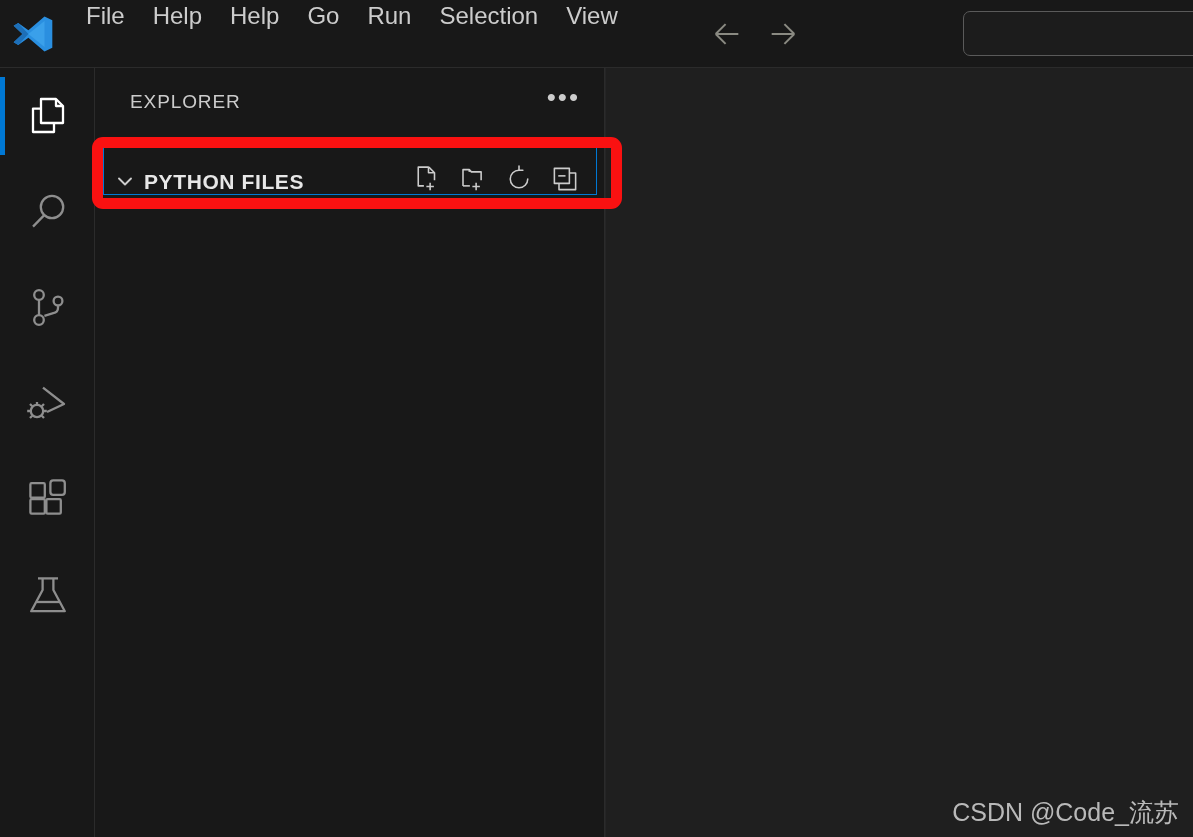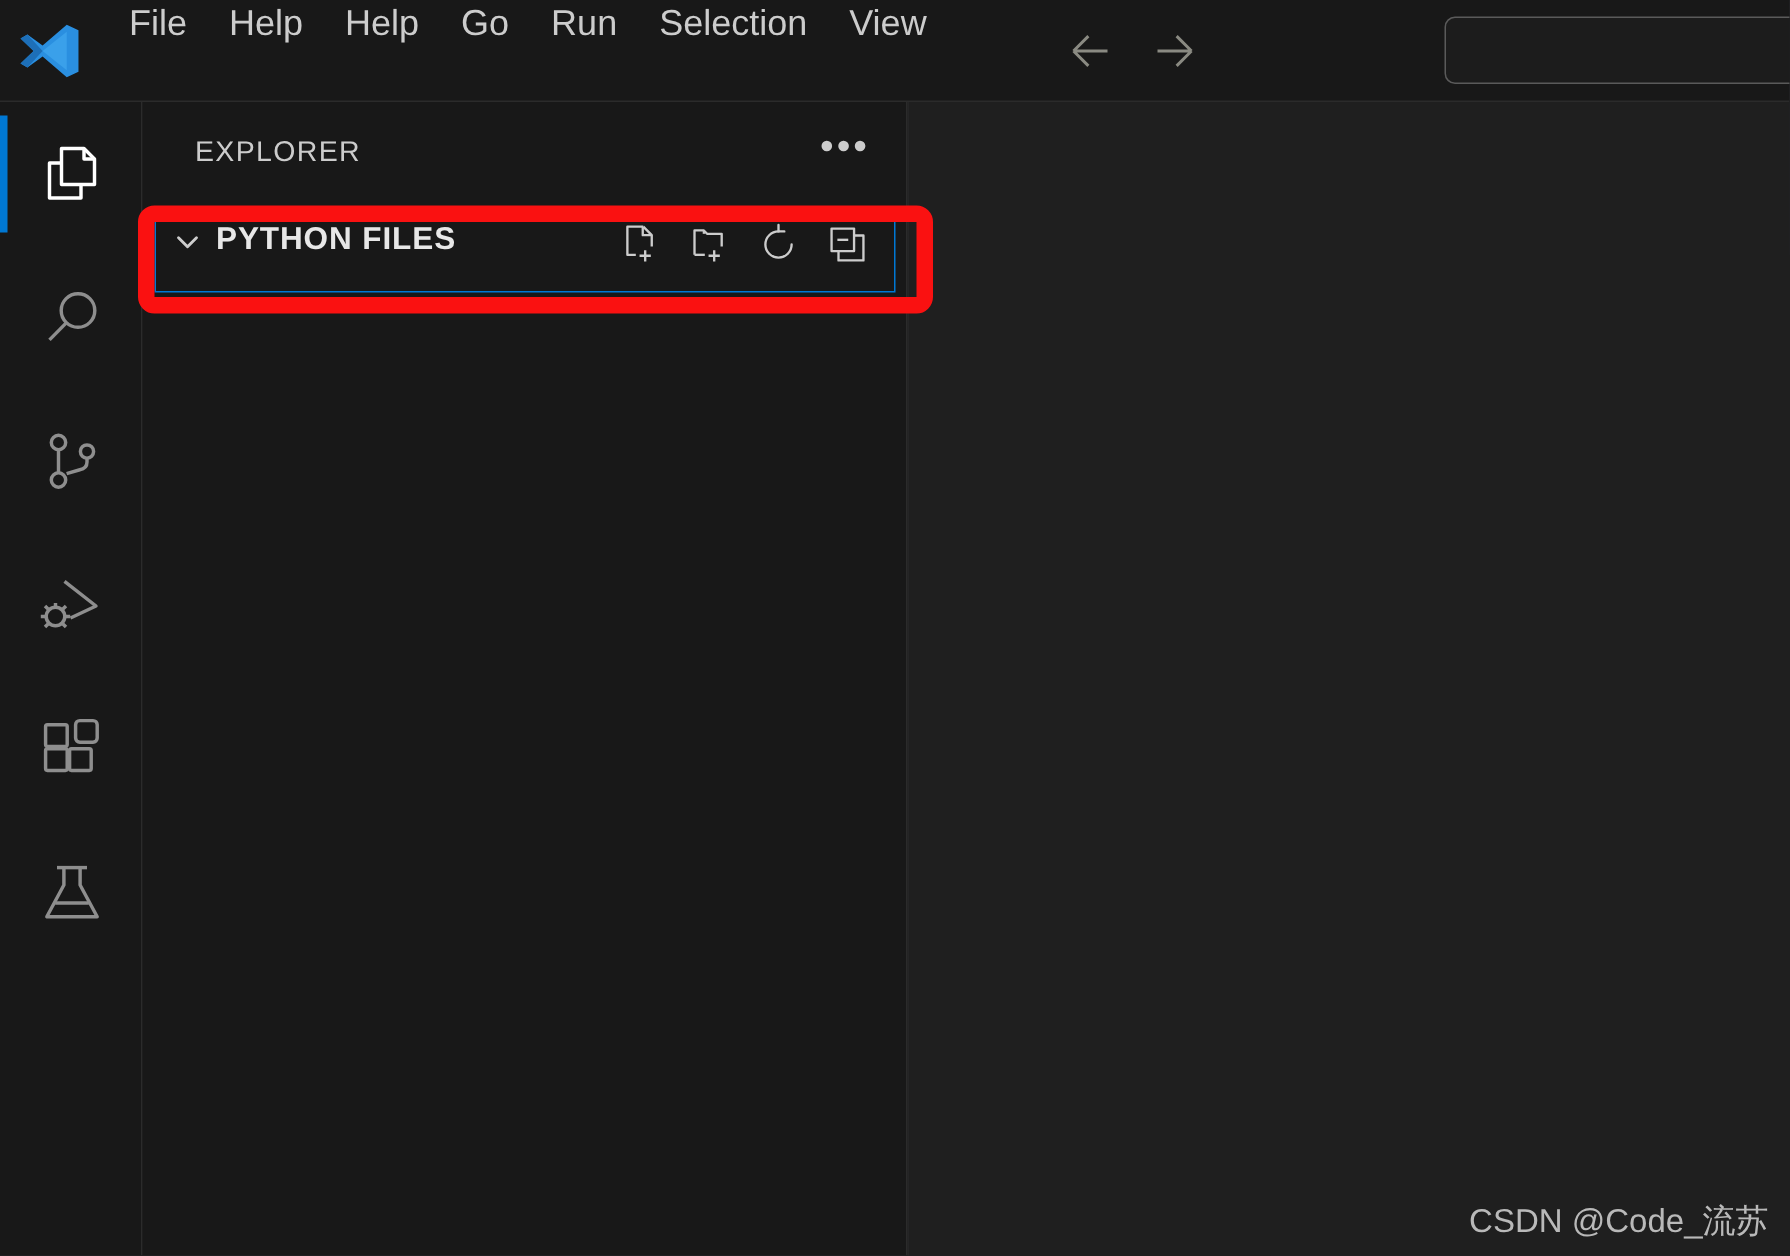--- a/index.html
+++ b/index.html
@@ -150,21 +150,21 @@
   }
   #section-header {
     position: absolute;
     left: 0; top: 0;
     width: 494px;
     height: 48px;
     box-sizing: border-box;
     border: 1px solid #0078d4;
     background: #181818;
     display: flex;
-    align-items: flex-start;
+    align-items: flex-end;
     padding-left: 8px;
   }
   #section-chevron {
     width: 26px; height: 26px;
     color: #cccccc;
     display:flex; align-items:center; justify-content:center;
     flex: 0 0 auto;
   }
   #section-title {
     color: #e7e7e7;
@@ -209,21 +209,21 @@
     height: 769px;
     background: #1f1f1f;
   }
 
   
   #watermark {
     position: absolute;
     right: 14px;
     bottom: 8px;
     color: #b9b9b9;
-    font-size: 22px;
+    font-size: 25px;
     font-family: "Liberation Sans", sans-serif;
     white-space: nowrap;
     z-index: 60;
   }
 </style>
 </head>
 <body>
 
 <div id="titlebar">
 

